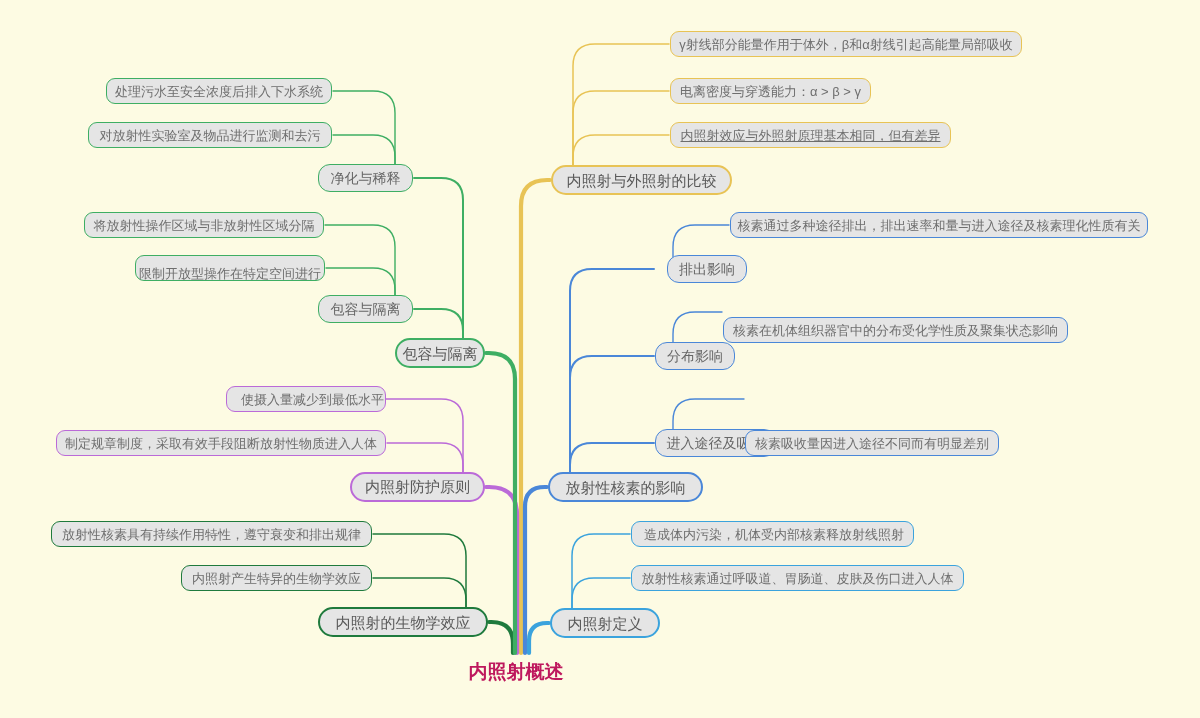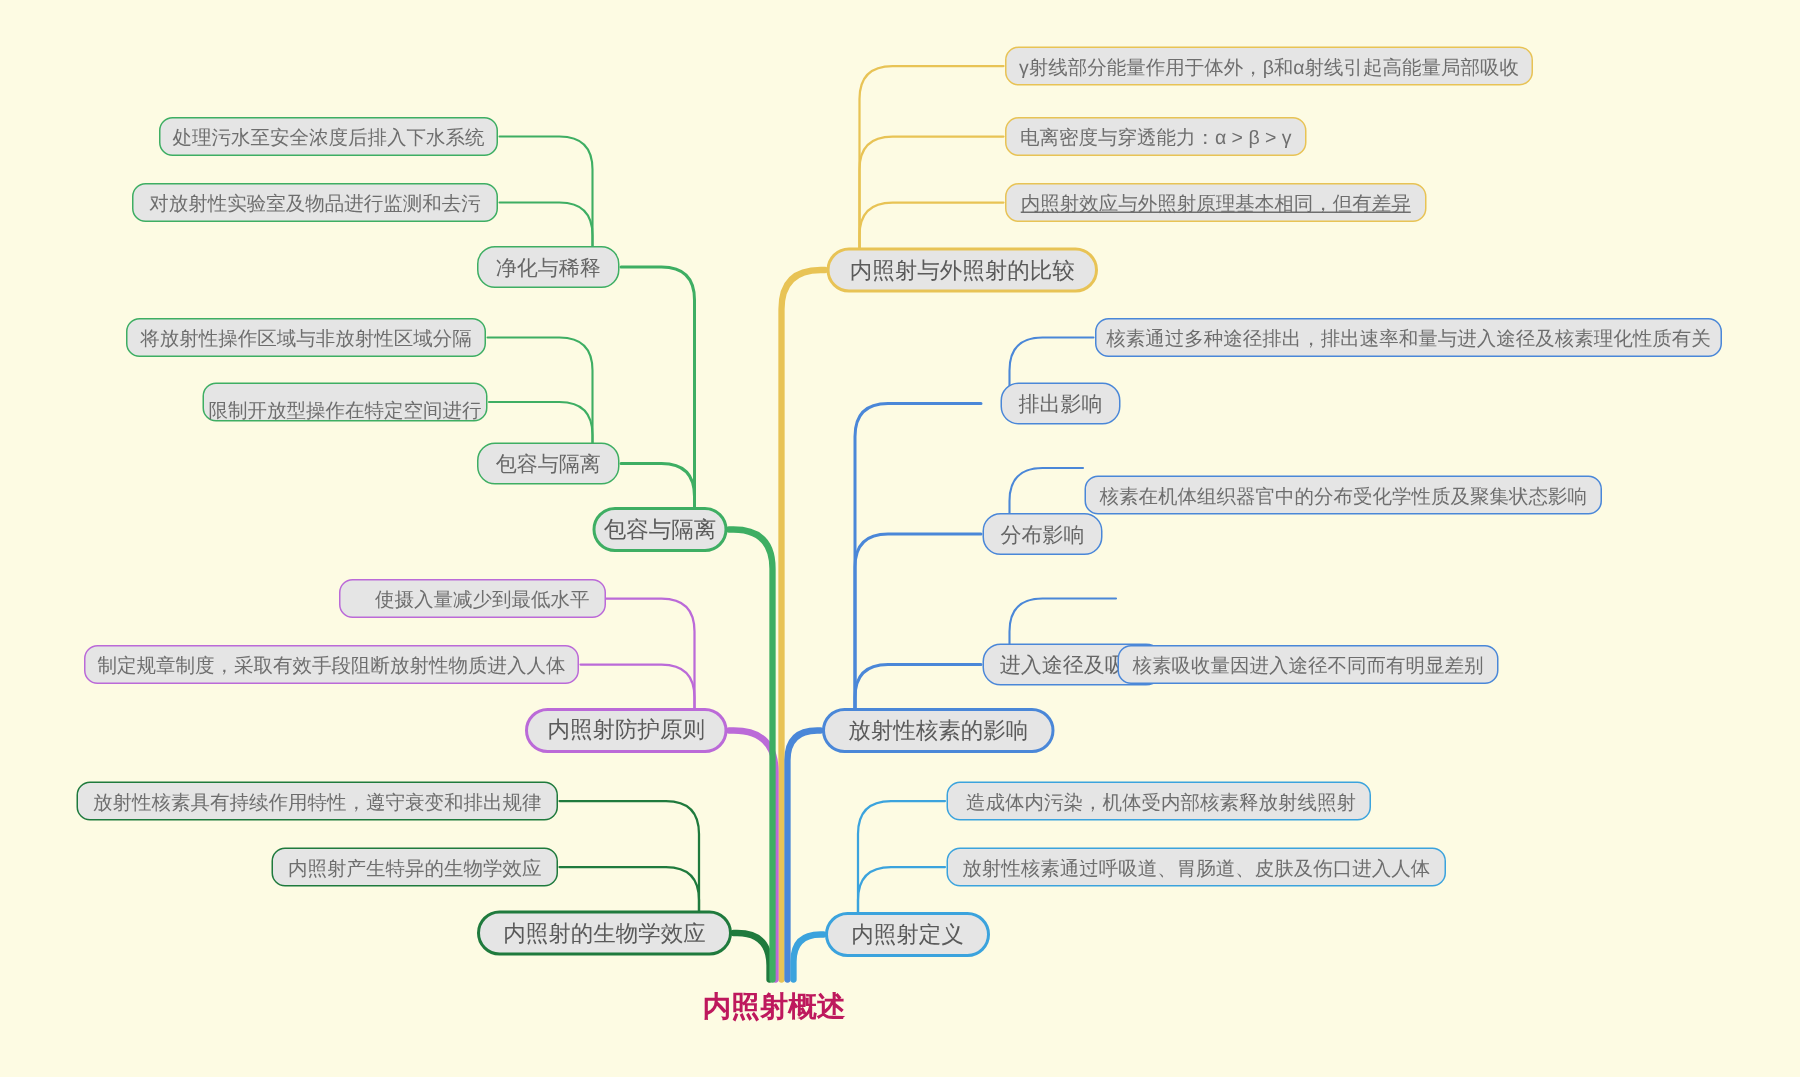--- a/index.html
+++ b/index.html
@@ -154,21 +154,21 @@
       </div>
       <div class="node leaf" style="left: 51px; top: 521px; width: 321px; border-color: rgb(31, 122, 61);">
         <span>放射性核素具有持续作用特性，遵守衰变和排出规律</span>
       </div>
       <div class="node leaf" style="left: 181px; top: 565px; width: 191px; border-color: rgb(31, 122, 61);">
         <span>内照射产生特异的生物学效应</span>
       </div>
       <div class="node branch" style="left: 350px; top: 472px; width: 135px; border-color: rgb(187, 106, 216); font-family: Liberation Serif, serif;">
         <span>内照射防护原则</span>
       </div>
-      <div class="node leaf" style="left: 226px; top: 386px; width: 178px; border-color: rgb(187, 106, 216); padding-left: 22px;">
+      <div class="node leaf" style="left: 226px; top: 386px; width: 160px; border-color: rgb(187, 106, 216); padding-left: 22px;">
         <span>使摄入量减少到最低水平</span>
       </div>
       <div class="node leaf" style="left: 56px; top: 430px; width: 330px; border-color: rgb(187, 106, 216);">
         <span>制定规章制度，采取有效手段阻断放射性物质进入人体</span>
       </div>
       <div class="node branch" style="left: 395px; top: 338px; width: 90px; border-color: rgb(62, 174, 99);">
         <span>包容与隔离</span>
       </div>
       <div class="node sub" style="left: 318px; top: 164px; width: 95px; border-color: rgb(62, 174, 99);">
         <span>净化与稀释</span>

